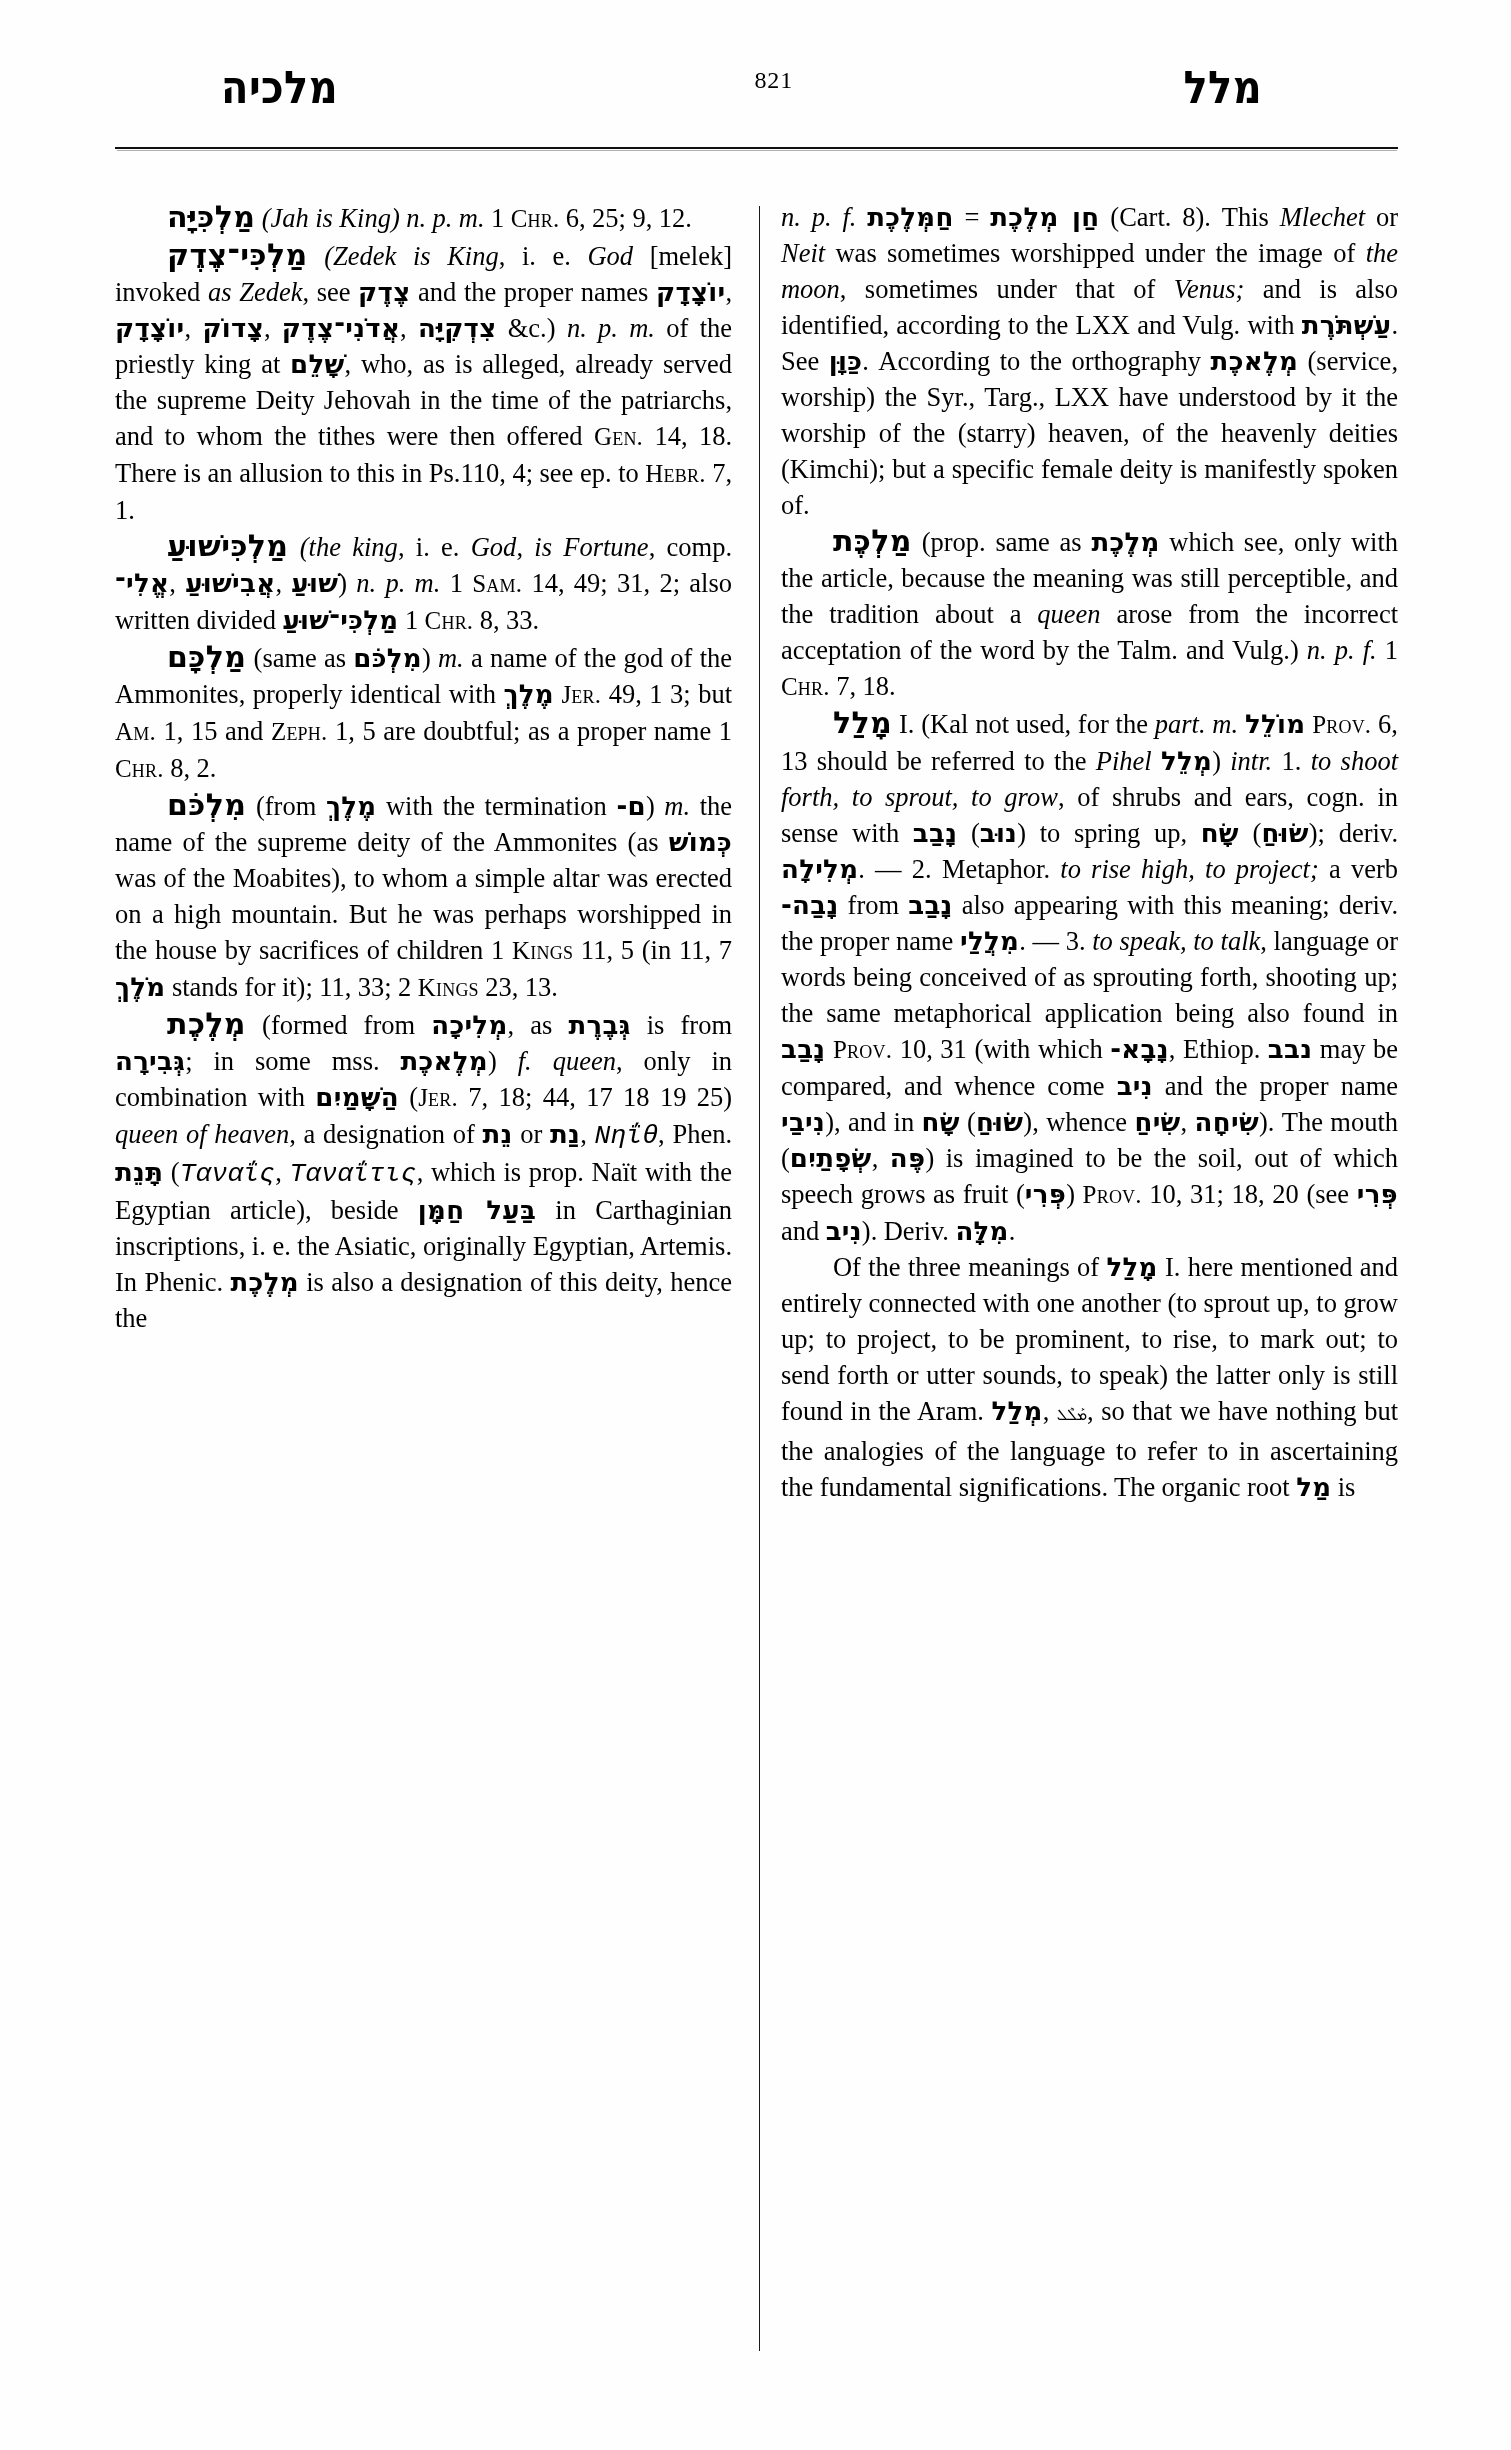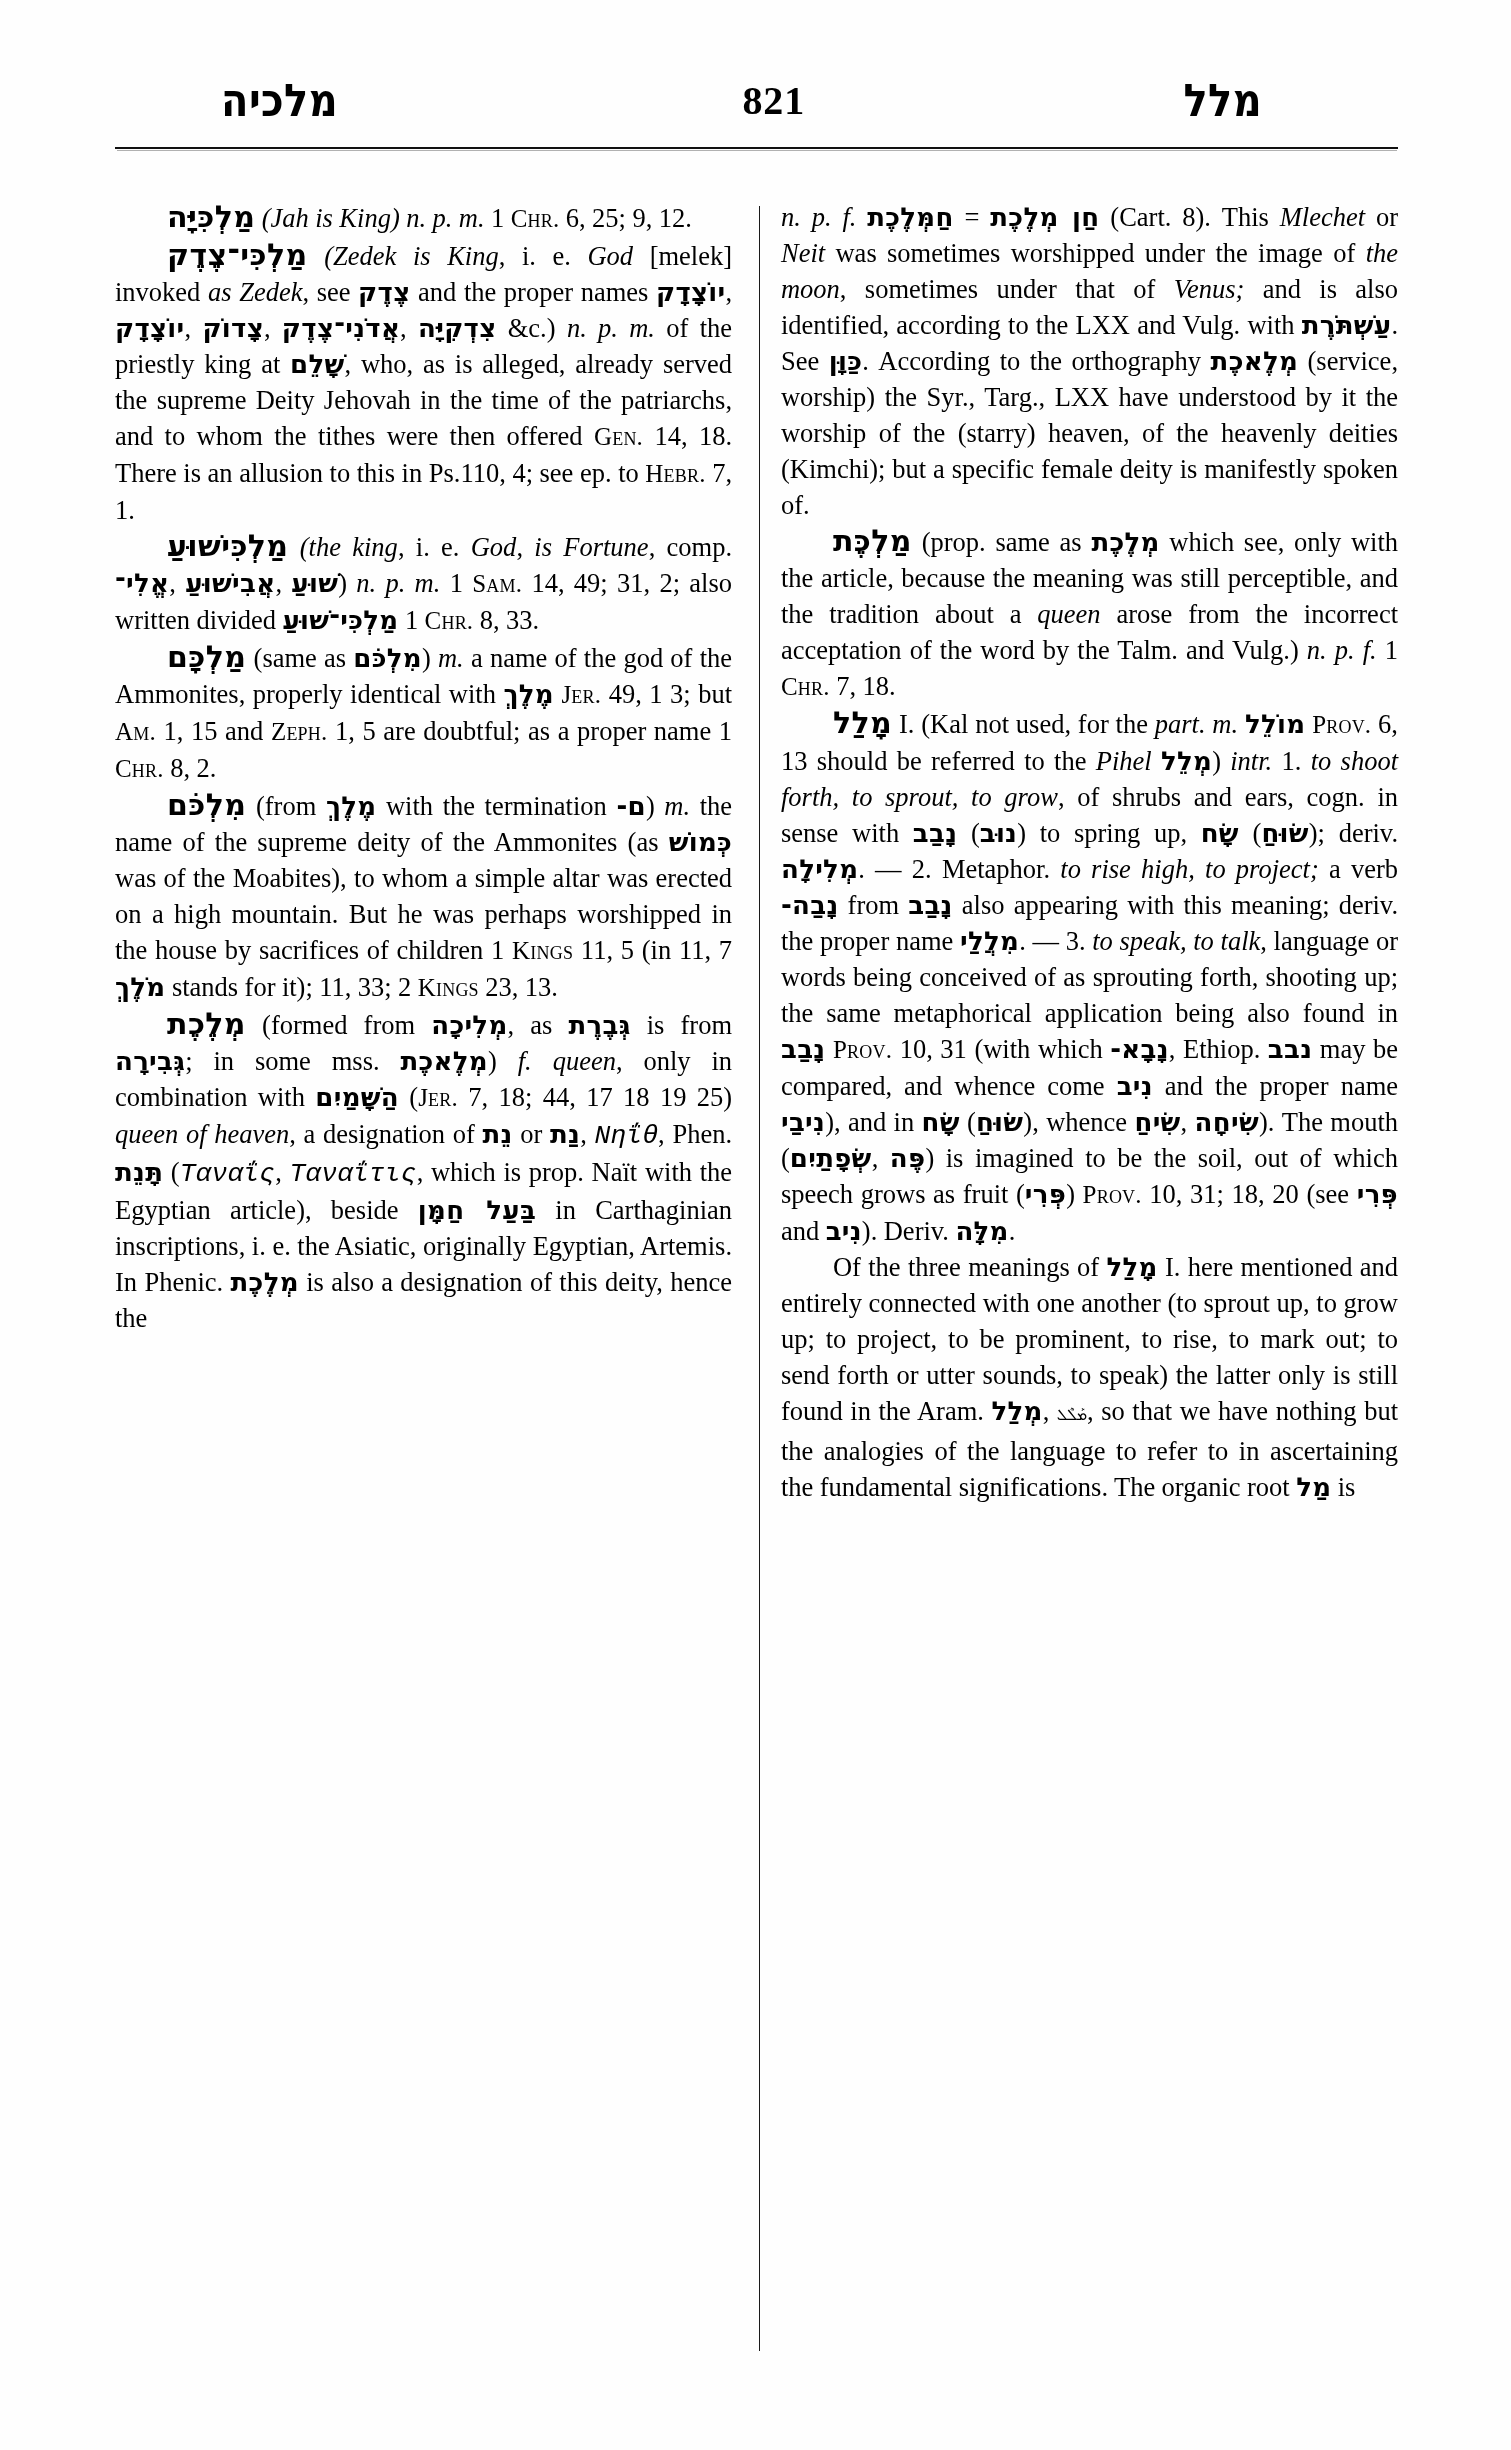--- a/index.html
+++ b/index.html
@@ -24,37 +24,37 @@
   }
 
   
   .running-head {
     position: absolute;
     left: 115px;
     top: 70px;
     width: 1282px;
     height: 65px;
     display: flex;
-    align-items: center;
+    align-items: flex-start;
     justify-content: space-between;
   }
   .rh-word {
     font-size: 40px;
     font-weight: 700;
     line-height: 1;
     letter-spacing: 0.4px;
     font-family: "DejaVu Sans", "Liberation Sans", sans-serif;
     transform: scaleY(1.12);
     transform-origin: bottom center;
   }
   .rh-left  { margin-left: 106px; }
   .rh-right { margin-right: 135px; }
   .rh-pageno {
-    font-size: 40px;
-    font-weight: 700;
+    font-size: 24px;
+    font-weight: 400;
     line-height: 1;
     letter-spacing: 0.9px;
     position: relative;
     top: -1.8px;
     margin-left: 26px;
   }
 
   .head-rule {
     position: absolute;
     left: 115px;

